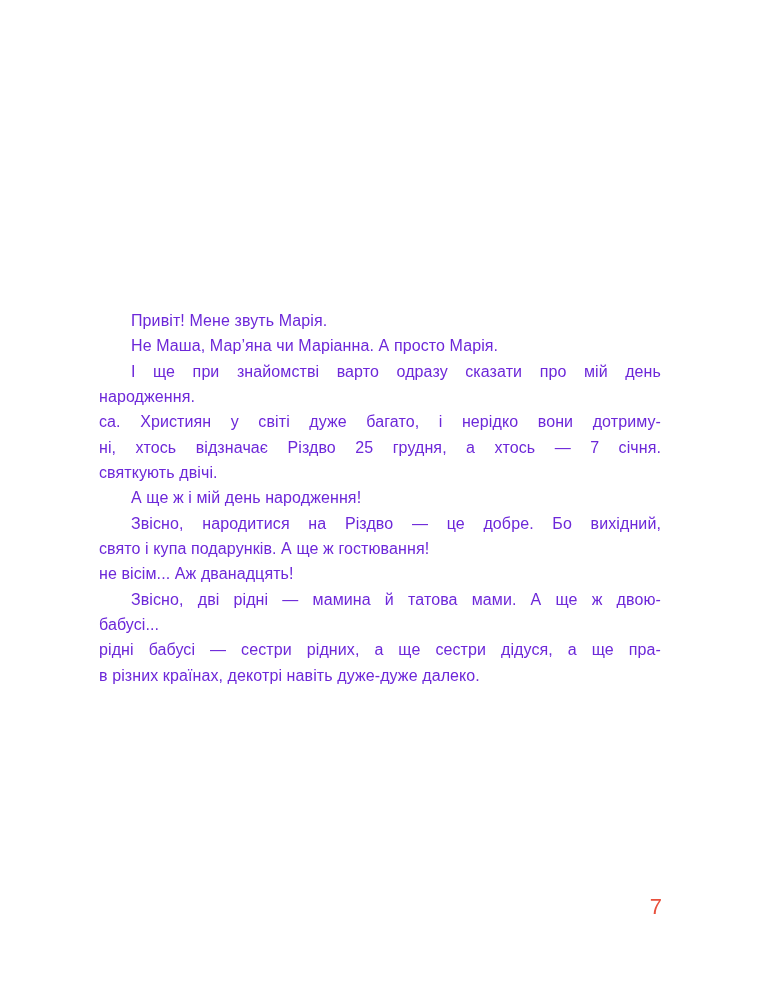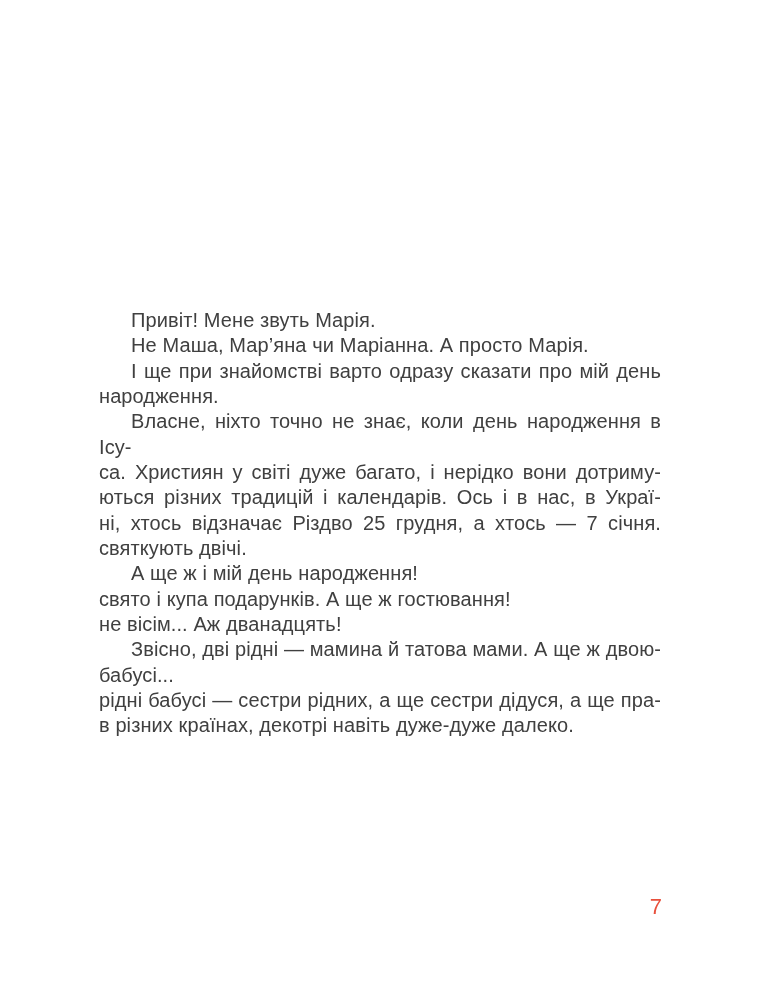--- a/index.html
+++ b/index.html
@@ -17,23 +17,23 @@
   .page {
     position: absolute;
     inset: 0;
     background: #ffffff;
   }
   .text-block {
     position: absolute;
     left: 99px;
     top: 308px;
     width: 562px;
-    font-size: 20px;
+    font-size: 16px;
     line-height: 25.33px;
-    color: #404040;
+    color: #6d28d9;
     letter-spacing: 0.1px;
   }
   .line {
     text-align: left;
     text-align-last: left;
     white-space: normal;
   }
   .line.just {
     text-align: justify;
     text-align-last: justify;
@@ -53,26 +53,25 @@
 </style>
 </head>
 <body>
 
 <div class="page">
   <div class="text-block">
       <div class="line indent">Привіт! Мене звуть Марія.</div>
       <div class="line indent">Не Маша, Мар’яна чи Маріанна. А просто Марія.</div>
       <div class="line indent just">І ще при знайомстві варто одразу сказати про мій день</div>
       <div class="line">народження.</div>
-      <div class="line indent just">Власне, ніхто точно не знає, коли день народження в Ісу-</div>
       <div class="line just">са. Християн у світі дуже багато, і нерідко вони дотриму-</div>
-      <div class="line just">ються різних традицій і календарів. Ось і в нас, в Украї-</div>
       <div class="line just">ні, хтось відзначає Різдво 25 грудня, а хтось — 7 січня.</div>
       <div class="line">святкують двічі.</div>
       <div class="line indent">А ще ж і мій день народження!</div>
+      <div class="line indent just">Звісно, народитися на Різдво — це добре. Бо вихідний,</div>
       <div class="line">свято і купа подарунків. А ще ж гостювання!</div>
       <div class="line">не вісім... Аж дванадцять!</div>
       <div class="line indent just">Звісно, дві рідні — мамина й татова мами. А ще ж двою-</div>
       <div class="line">бабусі...</div>
       <div class="line just">рідні бабусі — сестри рідних, а ще сестри дідуся, а ще пра-</div>
       <div class="line">в різних країнах, декотрі навіть дуже-дуже далеко.</div>
     </div>
   <div class="folio" style="color: rgb(232, 80, 60);">7</div>
 </div>
 

